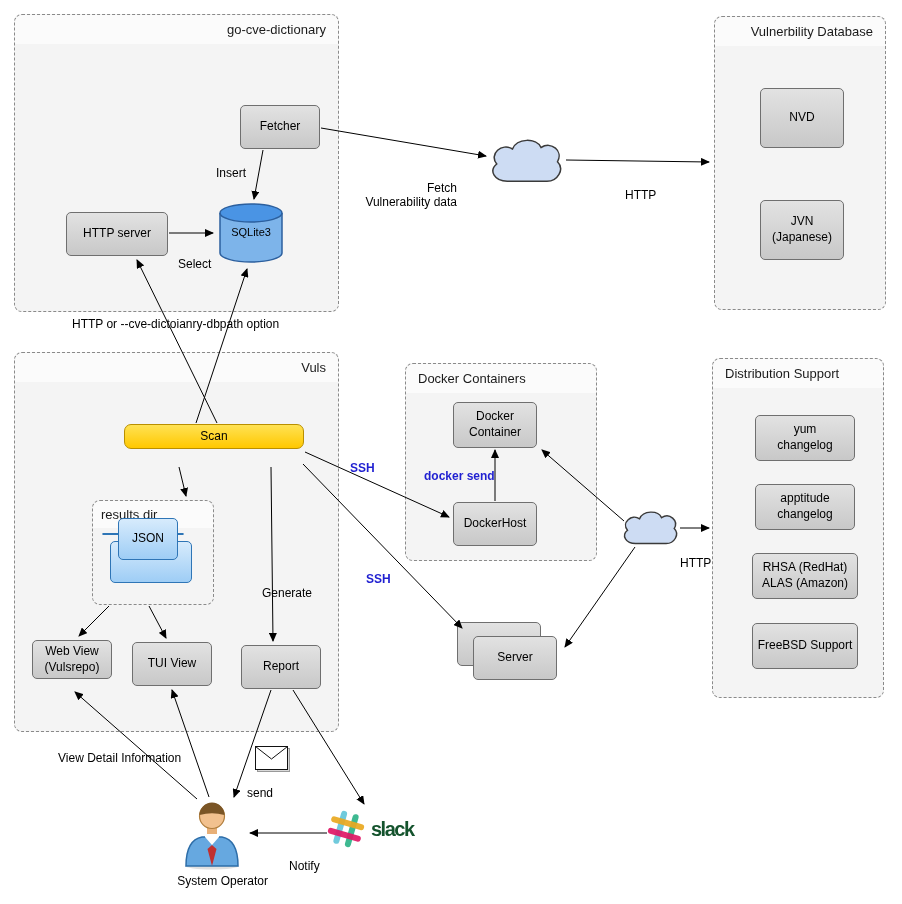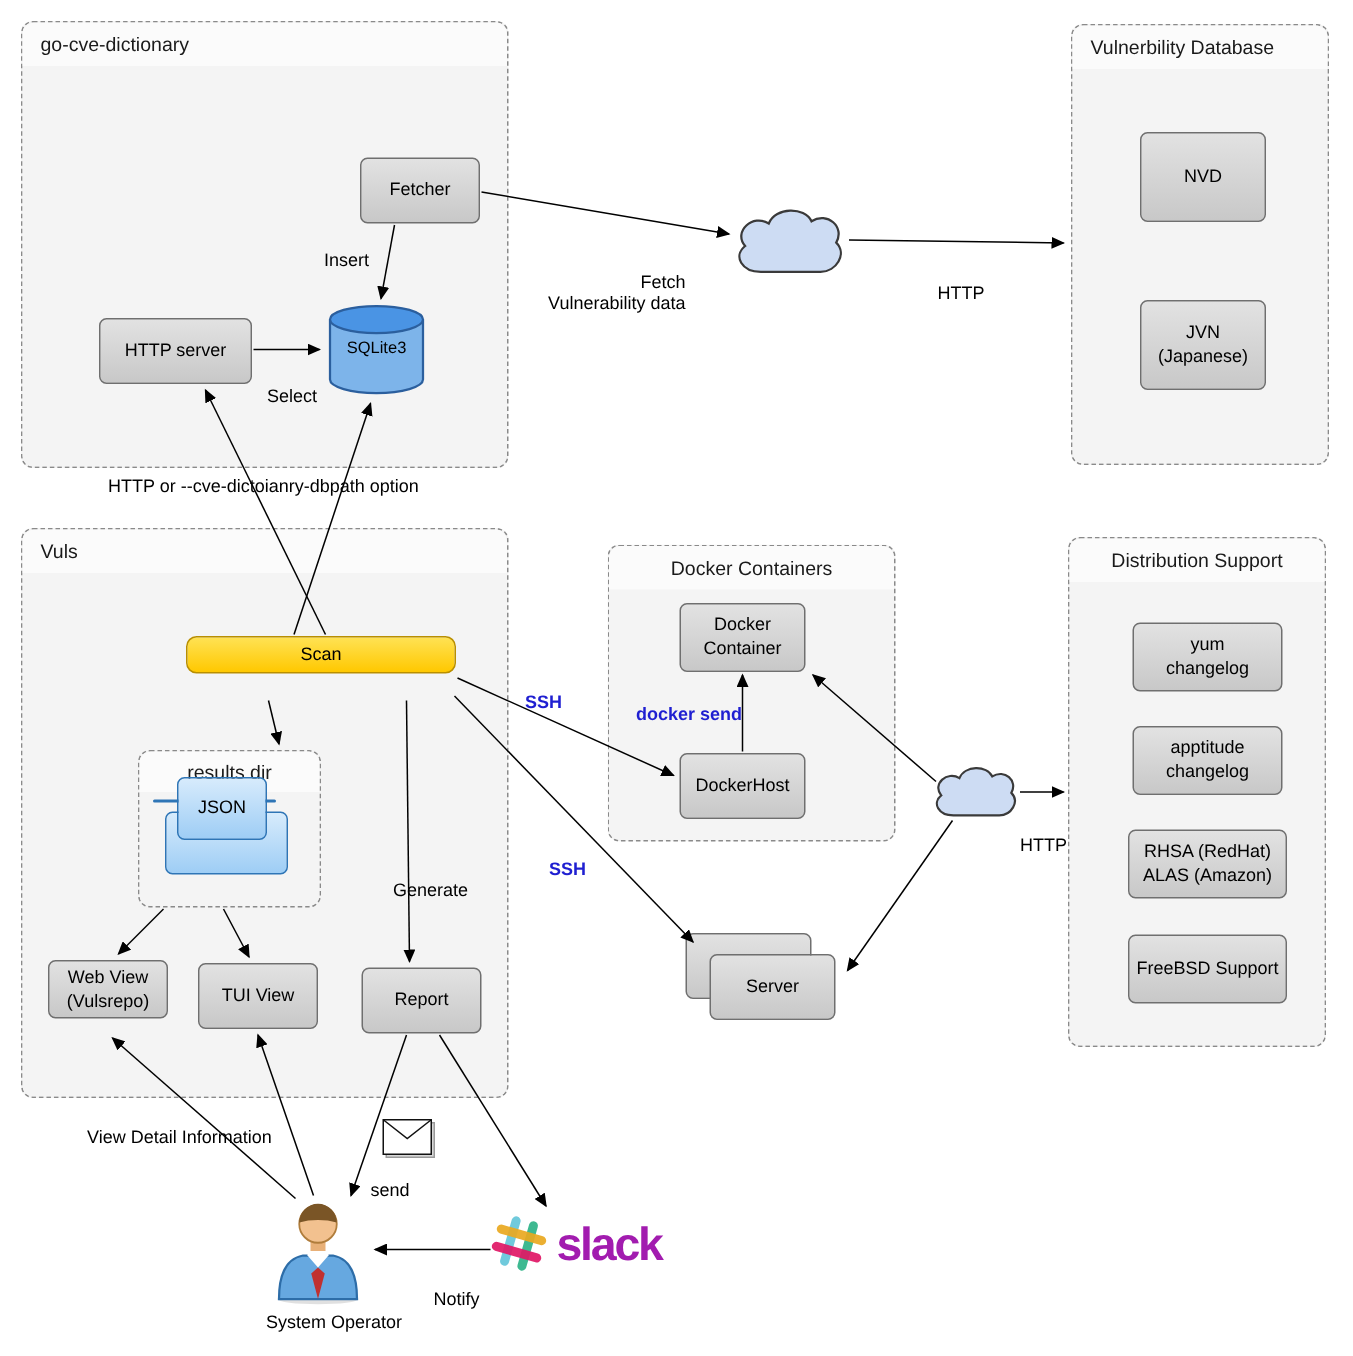--- a/index.html
+++ b/index.html
@@ -3,43 +3,43 @@
 <meta charset="utf-8">
 <style>
   *{box-sizing:border-box;margin:0;padding:0}
   html,body{background:#fff}
   body{font-family:"Liberation Sans","DejaVu Sans",sans-serif;color:#111}
   #canvas{position:relative;width:902px;height:904px;background:#fff;overflow:hidden}
 
   .group{position:absolute;border:1px dashed #8a8a8a;border-radius:8px;background:#f4f4f4;z-index:1}
   .group-title{font-size:13px;color:#1a1a1a;padding:7px 12px;background:rgba(255,255,255,.6);
                border-radius:8px 8px 0 0;white-space:nowrap}
-  .group-title.right{}
-  .group-title.center{text-align:center}
+  .group-title.right{text-align:right}
+  .group-title.center{text-align:left}
 
   .node{position:absolute;display:flex;align-items:center;justify-content:center;text-align:center;
         font-size:12px;line-height:1.3;white-space:pre-line;color:#000;
         background:linear-gradient(var(--node-fill-top,#e2e2e2),var(--node-fill,#c8c8c8));
         border:1px solid #6f6f6f;border-radius:5px;z-index:10}
   .node.scan{background:linear-gradient(#ffe254,var(--scan-fill,#ffc800));
              border:1px solid #b98f00;border-radius:7px;font-size:12px}
   .node.json{background:linear-gradient(#d7ebfc,var(--json-fill,#9ecdf5));border:1px solid #2e75b6}
 
   .abs{position:absolute;z-index:12}
   .label{position:absolute;font-size:12px;white-space:pre-line;z-index:40;color:#000}
   .label.center{text-align:right}
   .label.blue{color:var(--blue-label,#1f1fd1);font-weight:bold}
 
   svg.arrows{position:absolute;left:0;top:0;z-index:30;pointer-events:none}
   svg.arrows line{stroke:#000;stroke-width:1}
 
   .cyl-label{position:absolute;left:0;top:24px;width:100%;text-align:center;font-size:11px;color:#000}
 
   .slack-wrap{position:absolute;display:flex;align-items:center;gap:5px;z-index:12}
-  .slack-word{font-size:31px;font-weight:bold;color:#a21caf;letter-spacing:-1.5px;line-height:1}
+  .slack-word{font-size:20px;font-weight:bold;color:#14532d;letter-spacing:-1.5px;line-height:1}
 </style>
 </head>
 <body>
 
 <div id="canvas">
 
   <div class="group" style="left:14px;top:14px;width:325px;height:298px">
     <div class="group-title right">go-cve-dictionary</div>
   </div>
 

